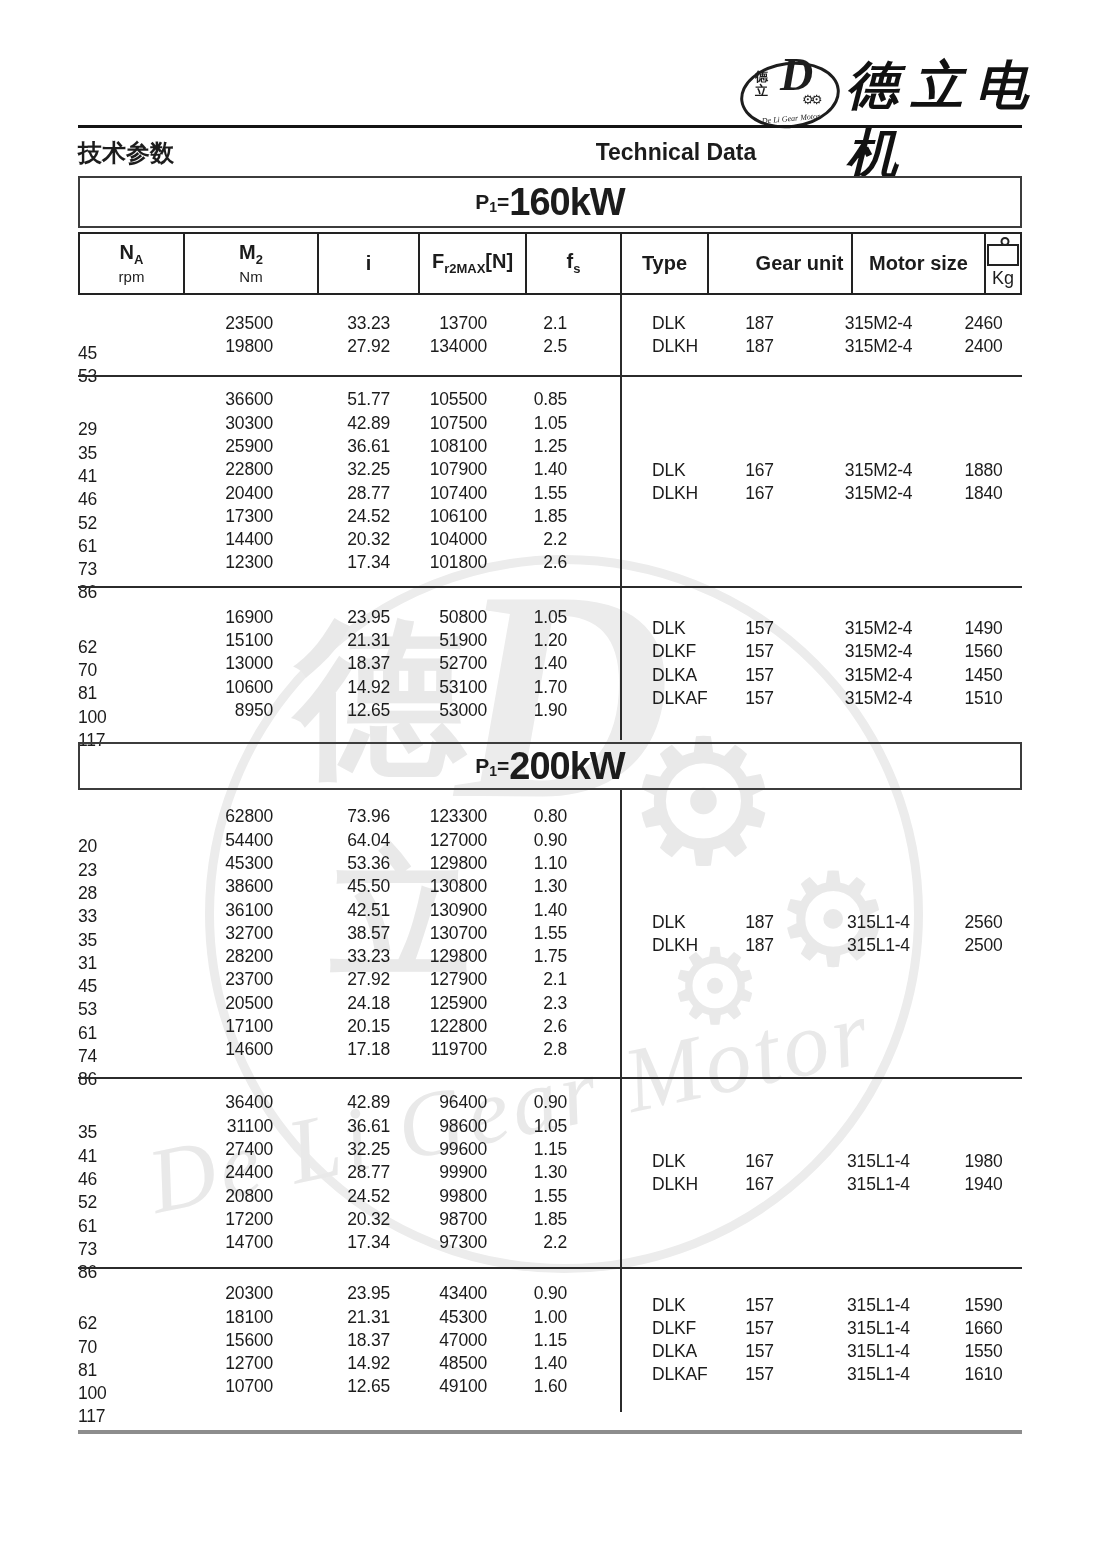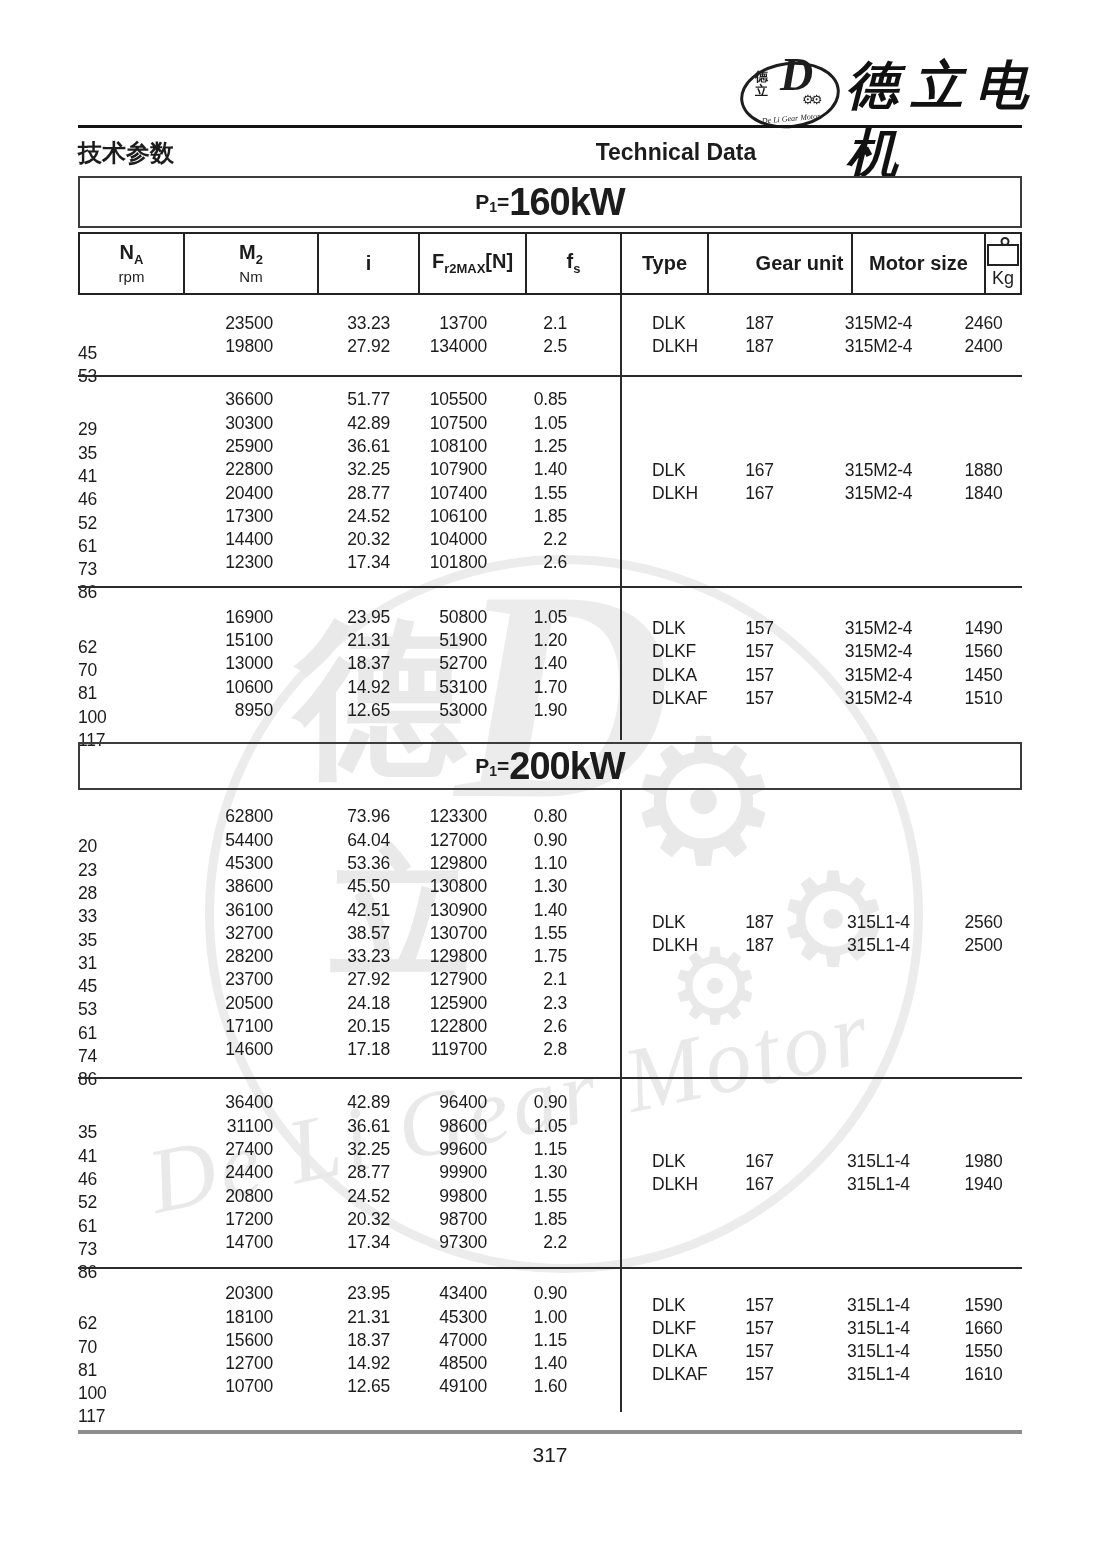--- a/index.html
+++ b/index.html
@@ -574,14 +574,13 @@
             <span class="t1">DLKAF</span>
             <span class="t2">157</span>
             <span class="t3">315L1-4</span>
             <span class="t4">1610</span>
           </div>
         </div>
       </div>
     </div>
 
   <div class="footer-rule"></div>
-  <div class="page-num">317</div>
 </div>
 
 </body></html>

